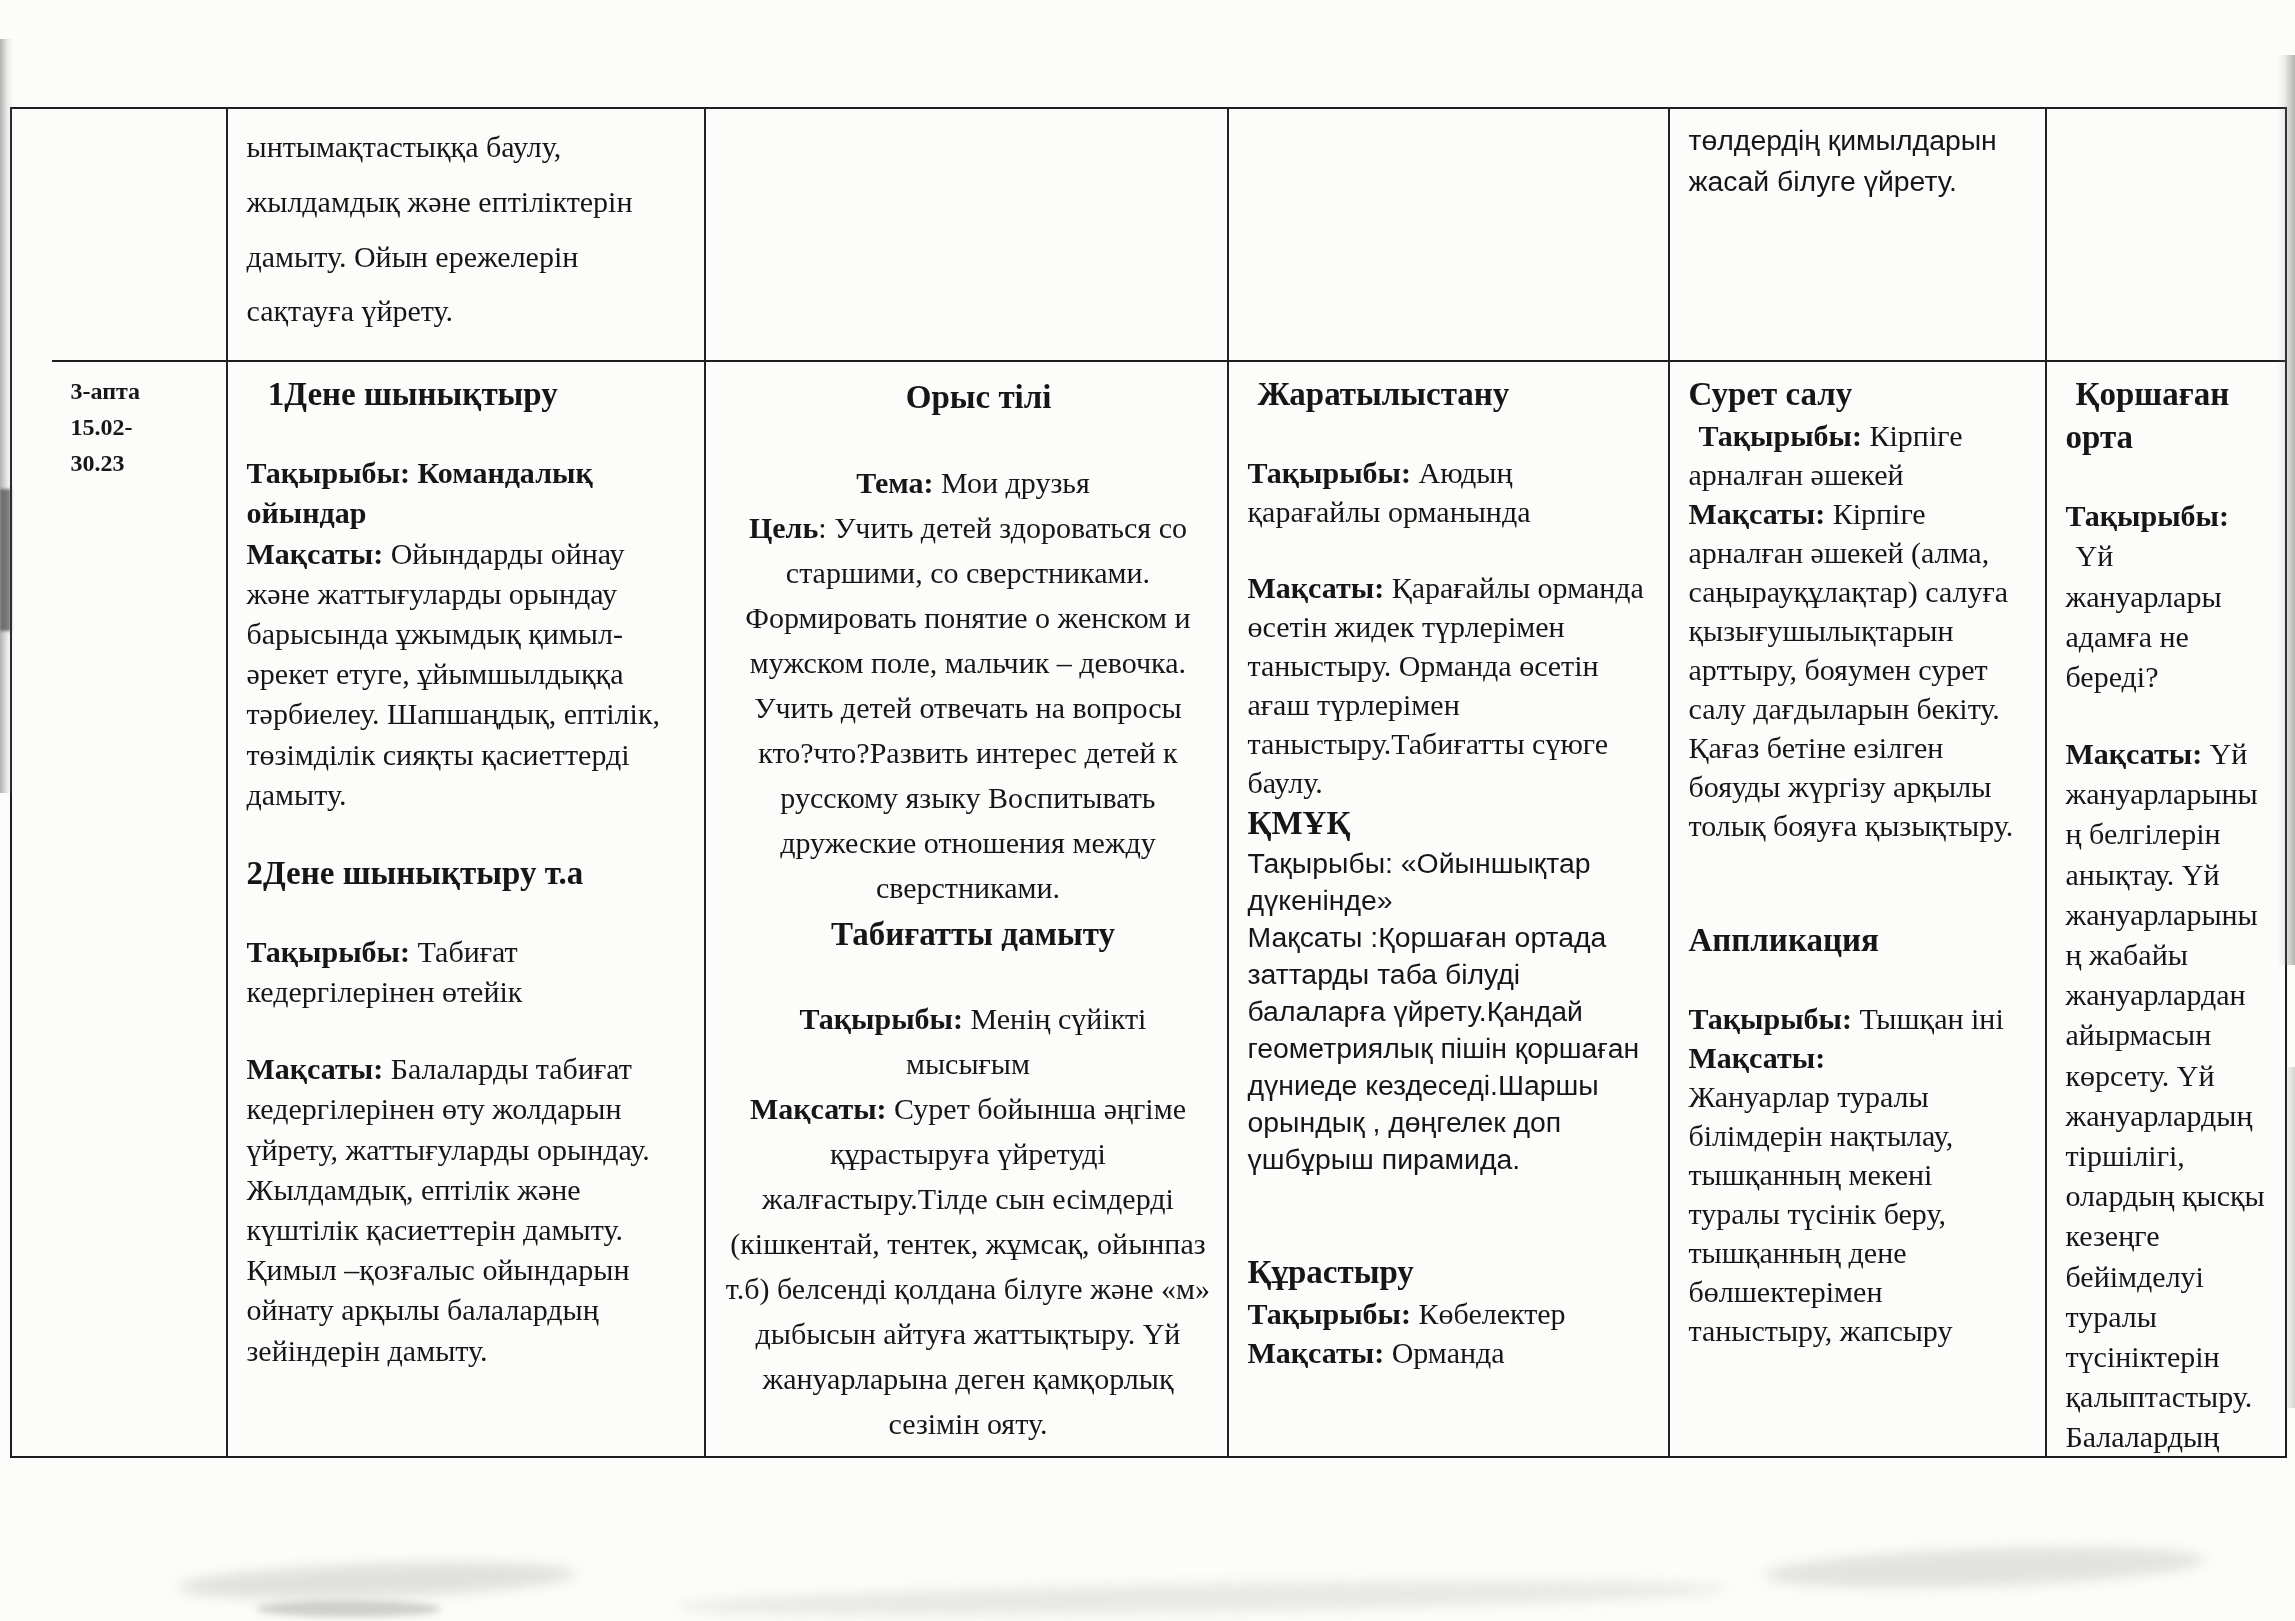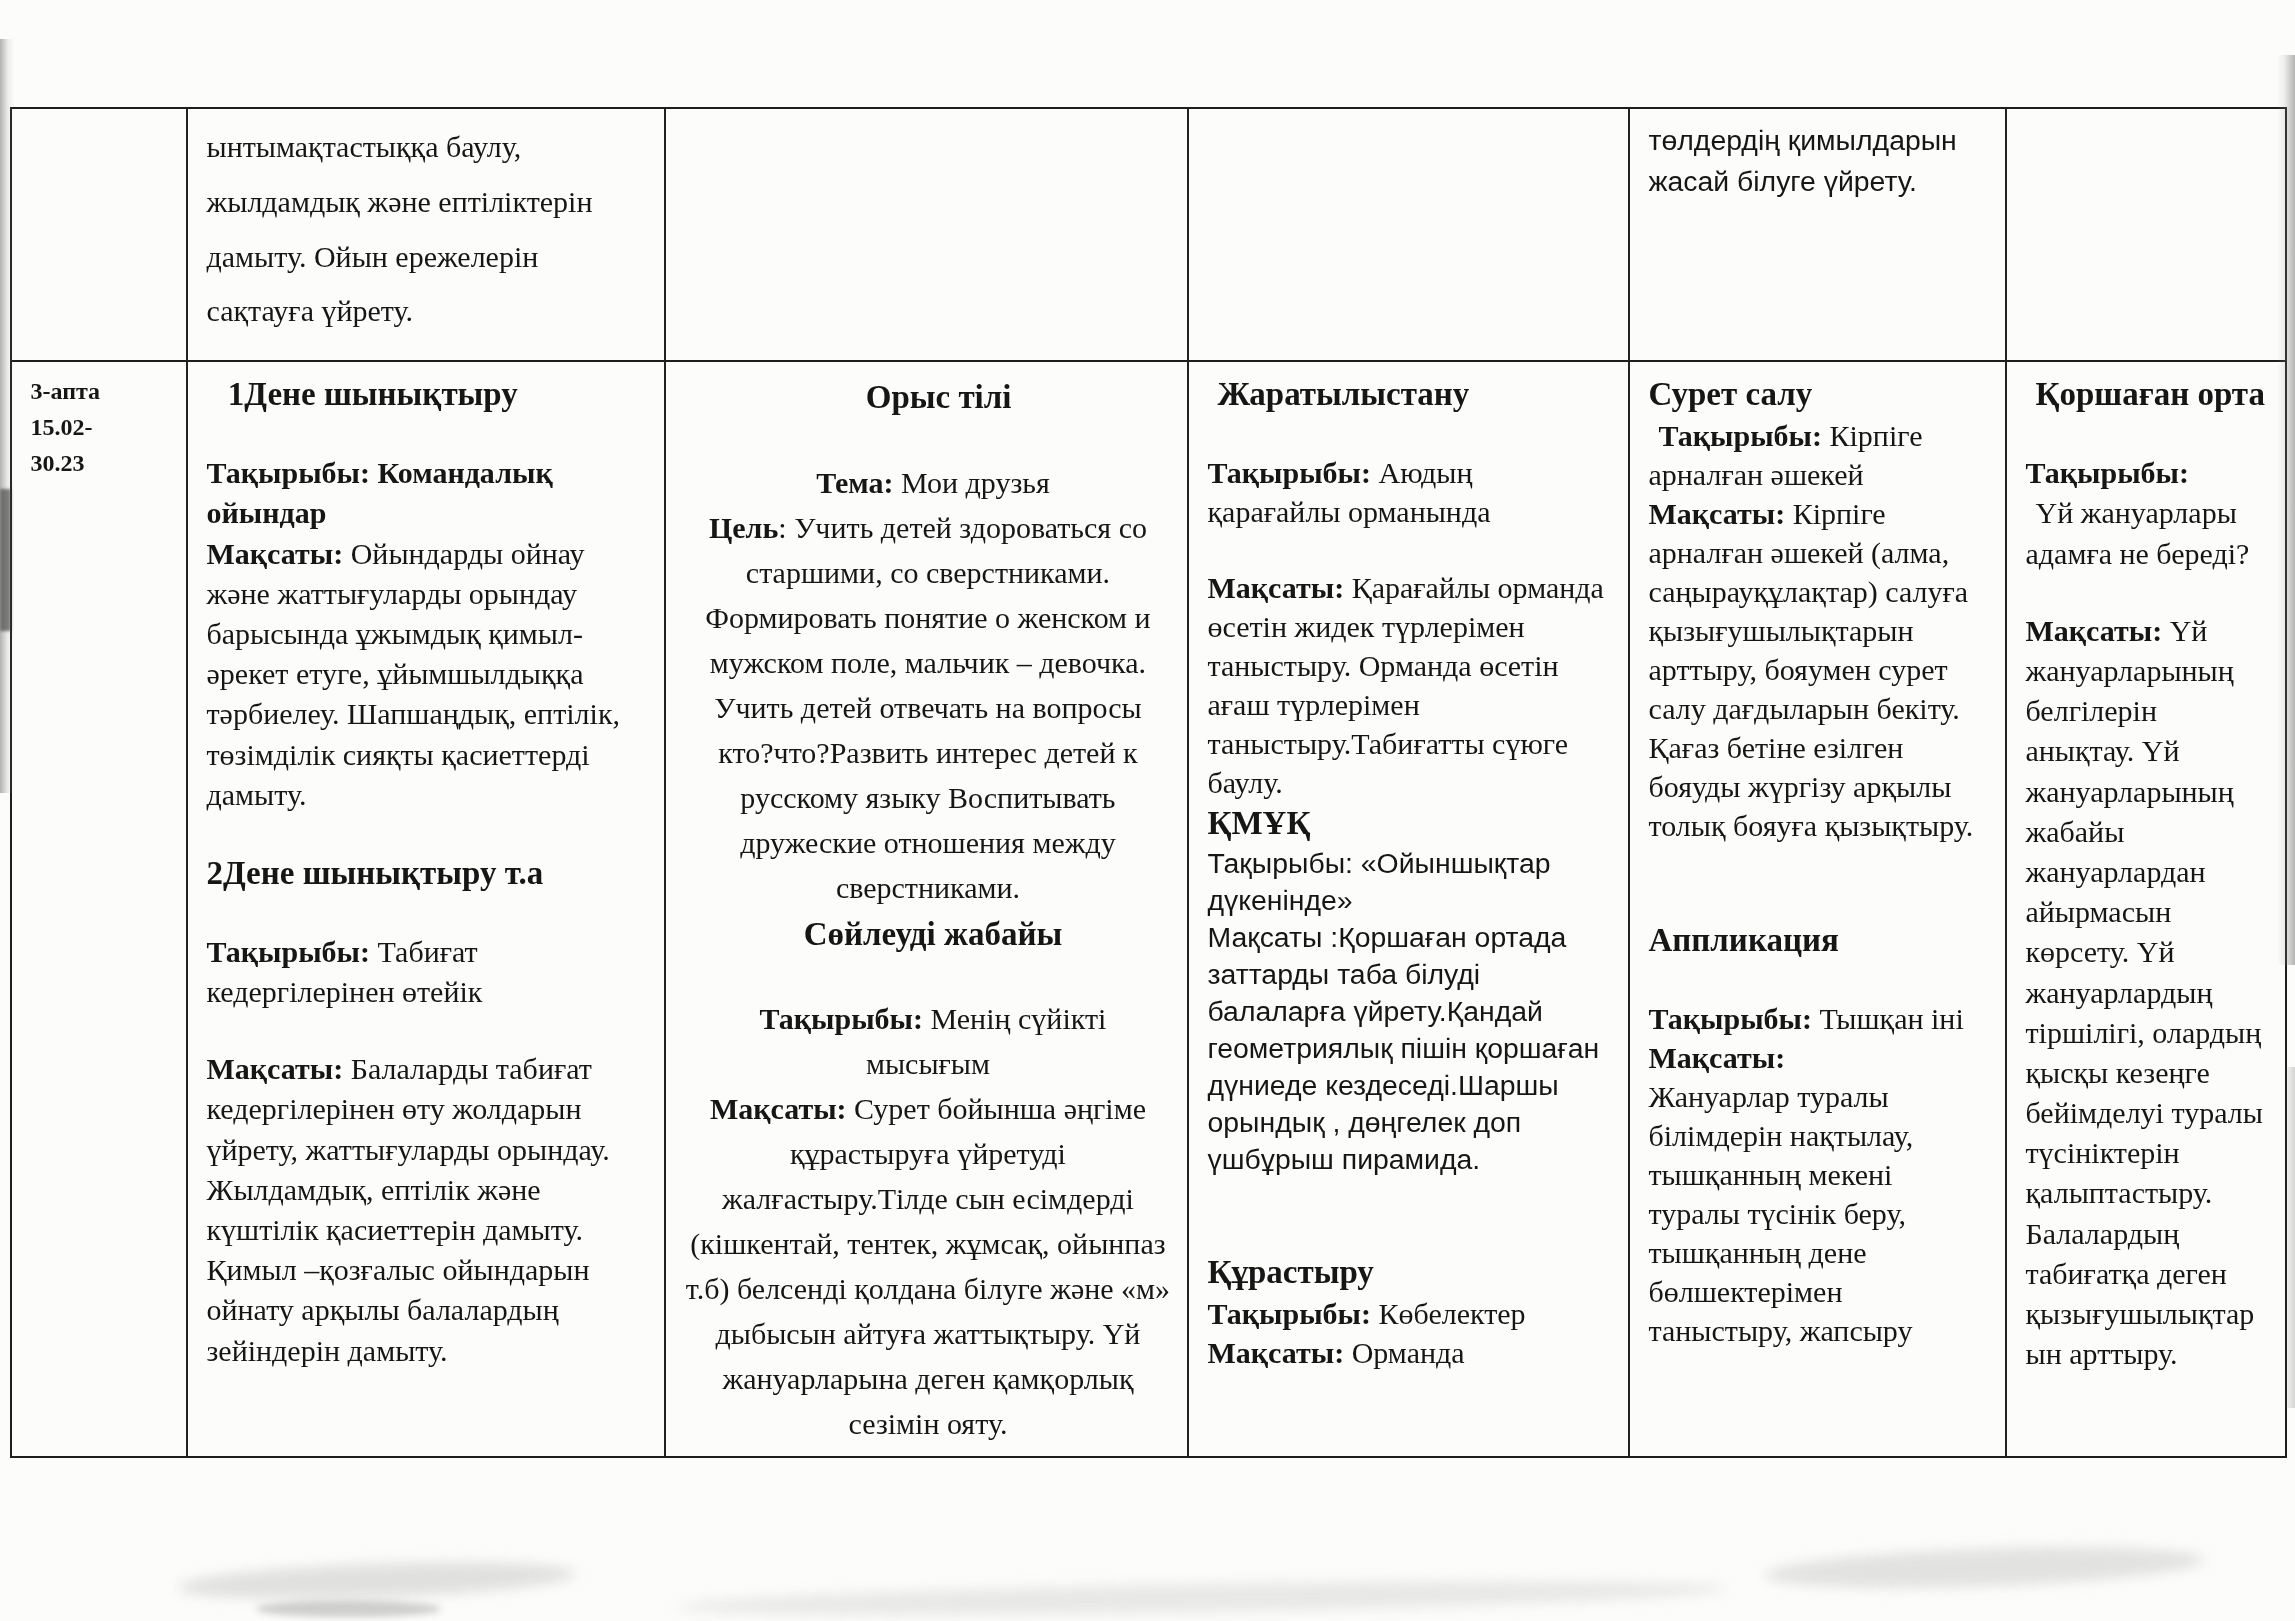--- a/index.html
+++ b/index.html
@@ -14,20 +14,21 @@
   
   #plan-table{
     position:absolute;left:10px;top:107px;
     width:2277px;height:1351px;
     display:grid;
     grid-template-columns:176px 478px 523px 441px 377px 1fr;
     grid-template-rows:253px 1fr;
     border:2.8px solid #1e1e1e;
     box-sizing:border-box;
     background:transparent;
+    padding-left:40px;
   }
   .cell{
     border-right:2.1px solid #222;
     box-sizing:border-box;
     padding:11.4px 15.6px 0 18.5px;
     overflow:hidden;
     font-size:30px;
     line-height:1.34;
     overflow-wrap:break-word;
   }
@@ -106,21 +107,21 @@
         <p class="para gap"></p>
         <p class="para"><span class="b">Тақырыбы: </span><span>Табиғат кедергілерінен өтейік</span></p>
         <p class="para gap"></p>
         <p class="para"><span class="b">Мақсаты: </span><span>Балаларды табиғат кедергілерінен өту жолдарын үйрету, жаттығуларды орындау. Жылдамдық, ептілік және күштілік қасиеттерін дамыту. Қимыл –қозғалыс ойындарын ойнату арқылы балалардың зейіндерін дамыту.</span></p>
       </div>
     <div class="cell lh-lg">
         <p class="para h ind1"><span class="b">Орыс тілі</span></p>
         <p class="para gap"></p>
         <p class="para ind05"><span class="b">Тема: </span><span>Мои друзья</span></p>
         <p class="para"><span class="b">Цель</span><span>: Учить детей здороваться со старшими, со сверстниками. Формировать понятие о женском и мужском поле, мальчик  – девочка. Учить детей отвечать на вопросы кто?что?Развить интерес детей к русскому языку Воспитывать дружеские отношения  между сверстниками.</span></p>
-        <p class="para h ind05"><span class="b">Сөйлеуді жабайы</span></p>
+        <p class="para h ind05"><span class="b">Табиғатты дамыту</span></p>
         <p class="para gap"></p>
         <p class="para ind05"><span class="b">Тақырыбы: </span><span>Менің сүйікті мысығым</span></p>
         <p class="para"><span class="b">Мақсаты: </span><span>Сурет бойынша әңгіме құрастыруға үйретуді жалғастыру.Тілде сын есімдерді (кішкентай, тентек, жұмсақ, ойынпаз т.б) белсенді қолдана білуге және  «м» дыбысын айтуға жаттықтыру. Үй жануарларына деген қамқорлық сезімін ояту.</span></p>
       </div>
     <div class="cell lh-sm">
         <p class="para h ind05"><span class="b">Жаратылыстану</span></p>
         <p class="para gap"></p>
         <p class="para"><span class="b">Тақырыбы: </span><span>Аюдың қарағайлы орманында</span></p>
         <p class="para gap"></p>
         <p class="para"><span class="b">Мақсаты: </span><span>Қарағайлы орманда өсетін жидек түрлерімен таныстыру. Орманда өсетін ағаш түрлерімен таныстыру.Табиғатты сүюге баулу.</span></p>

